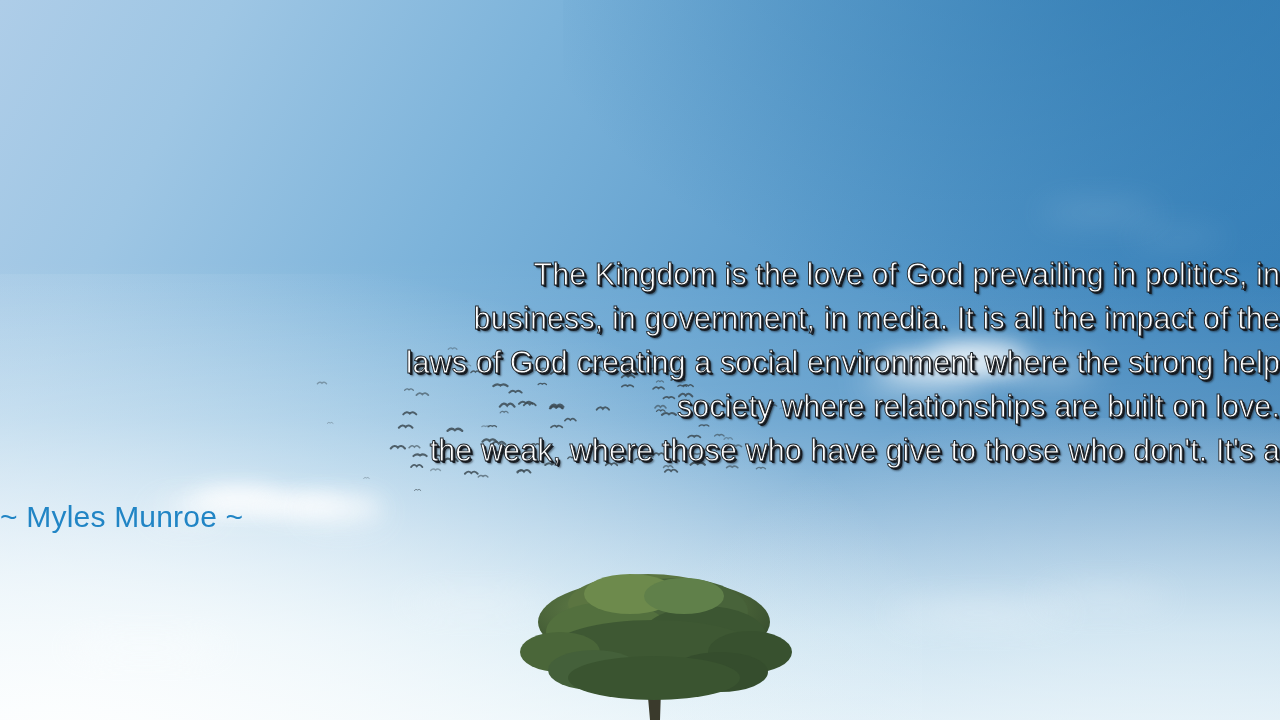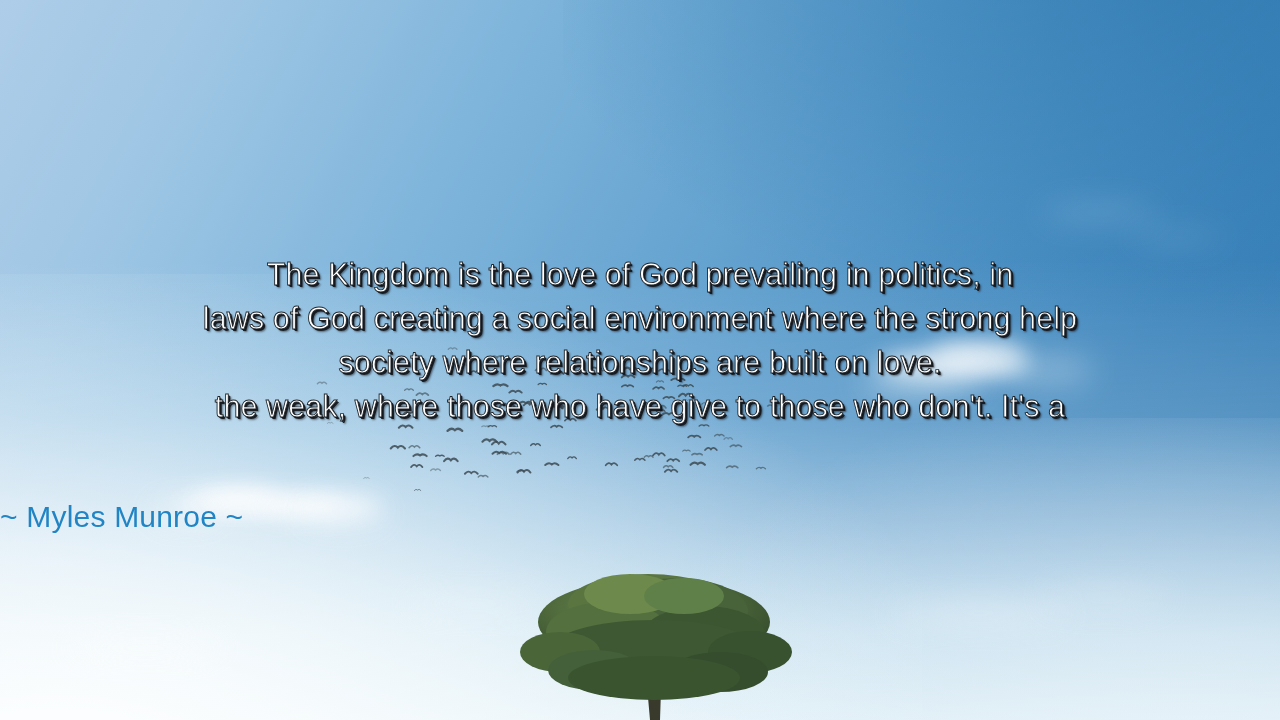--- a/index.html
+++ b/index.html
@@ -127,21 +127,21 @@
     height: 160px;
     pointer-events: none;
   }
 
   
   .quote-block {
     position: absolute;
     left: 0;
     right: 0;
     top: 252px;
-    text-align: center;
+    text-align: right;
   }
   .quote-line {
     font-size: 30.5px;
     line-height: 44px;
     color: #ffffff;
     letter-spacing: .1px;
     white-space: nowrap;
     -webkit-text-stroke: 0.9px #1d2227;
     text-shadow:
         2px 2px 0 rgba(18,22,27,0.92),
@@ -308,20 +308,21 @@
       <ellipse cx="62" cy="92" rx="40" ry="20" fill="#4a6639"></ellipse>
       <ellipse cx="252" cy="92" rx="42" ry="21" fill="#38512f"></ellipse>
       <ellipse cx="96" cy="110" rx="46" ry="20" fill="#44603a"></ellipse>
       <ellipse cx="222" cy="112" rx="48" ry="20" fill="#354d2d"></ellipse>
       <ellipse cx="156" cy="118" rx="86" ry="22" fill="#3a5430"></ellipse>
     </g>
   </svg>
 
   <div class="quote-block">
     <div class="quote-line">The Kingdom is the love of God prevailing in politics, in</div>
+    <div class="quote-line">business, in government, in media. It is all the impact of the</div>
     <div class="quote-line">laws of God creating a social environment where the strong help</div>
     <div class="quote-line">society where relationships are built on love.</div>
     <div class="quote-line">the weak, where those who have give to those who don't. It's a</div>
   </div>
 
   <div class="attribution">~ Myles Munroe ~</div>
 
 </div>
 
 </body></html>

